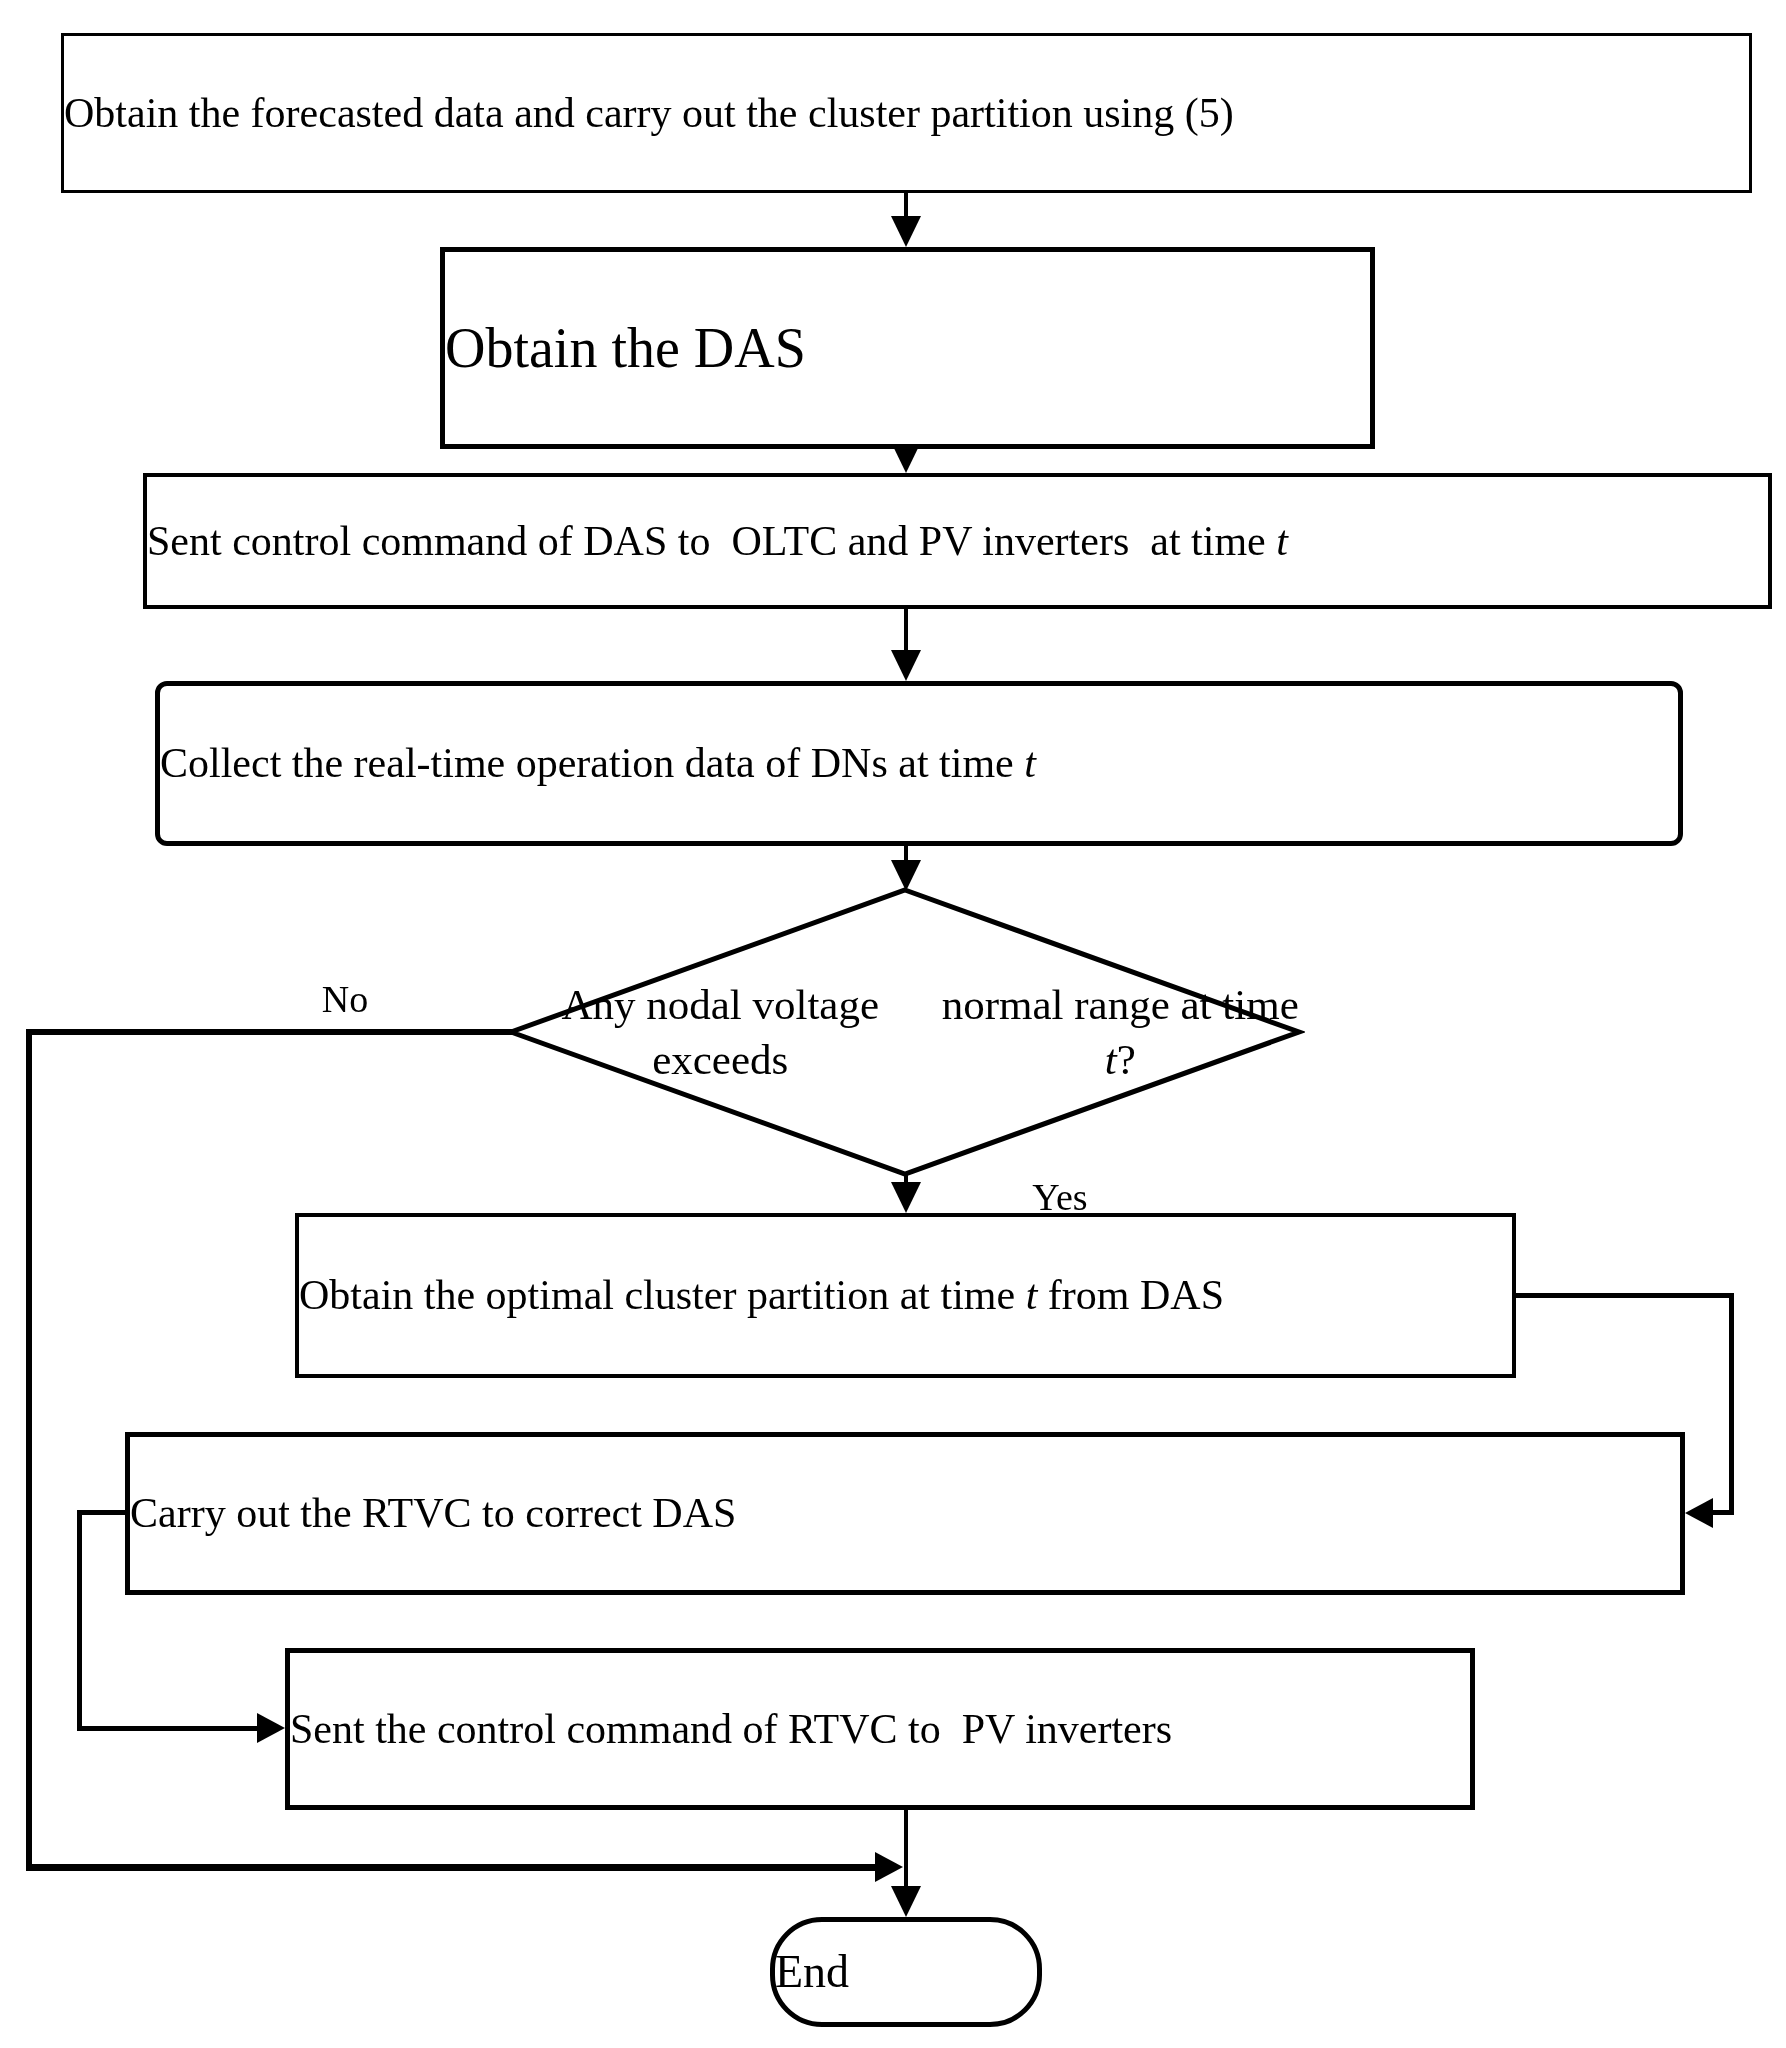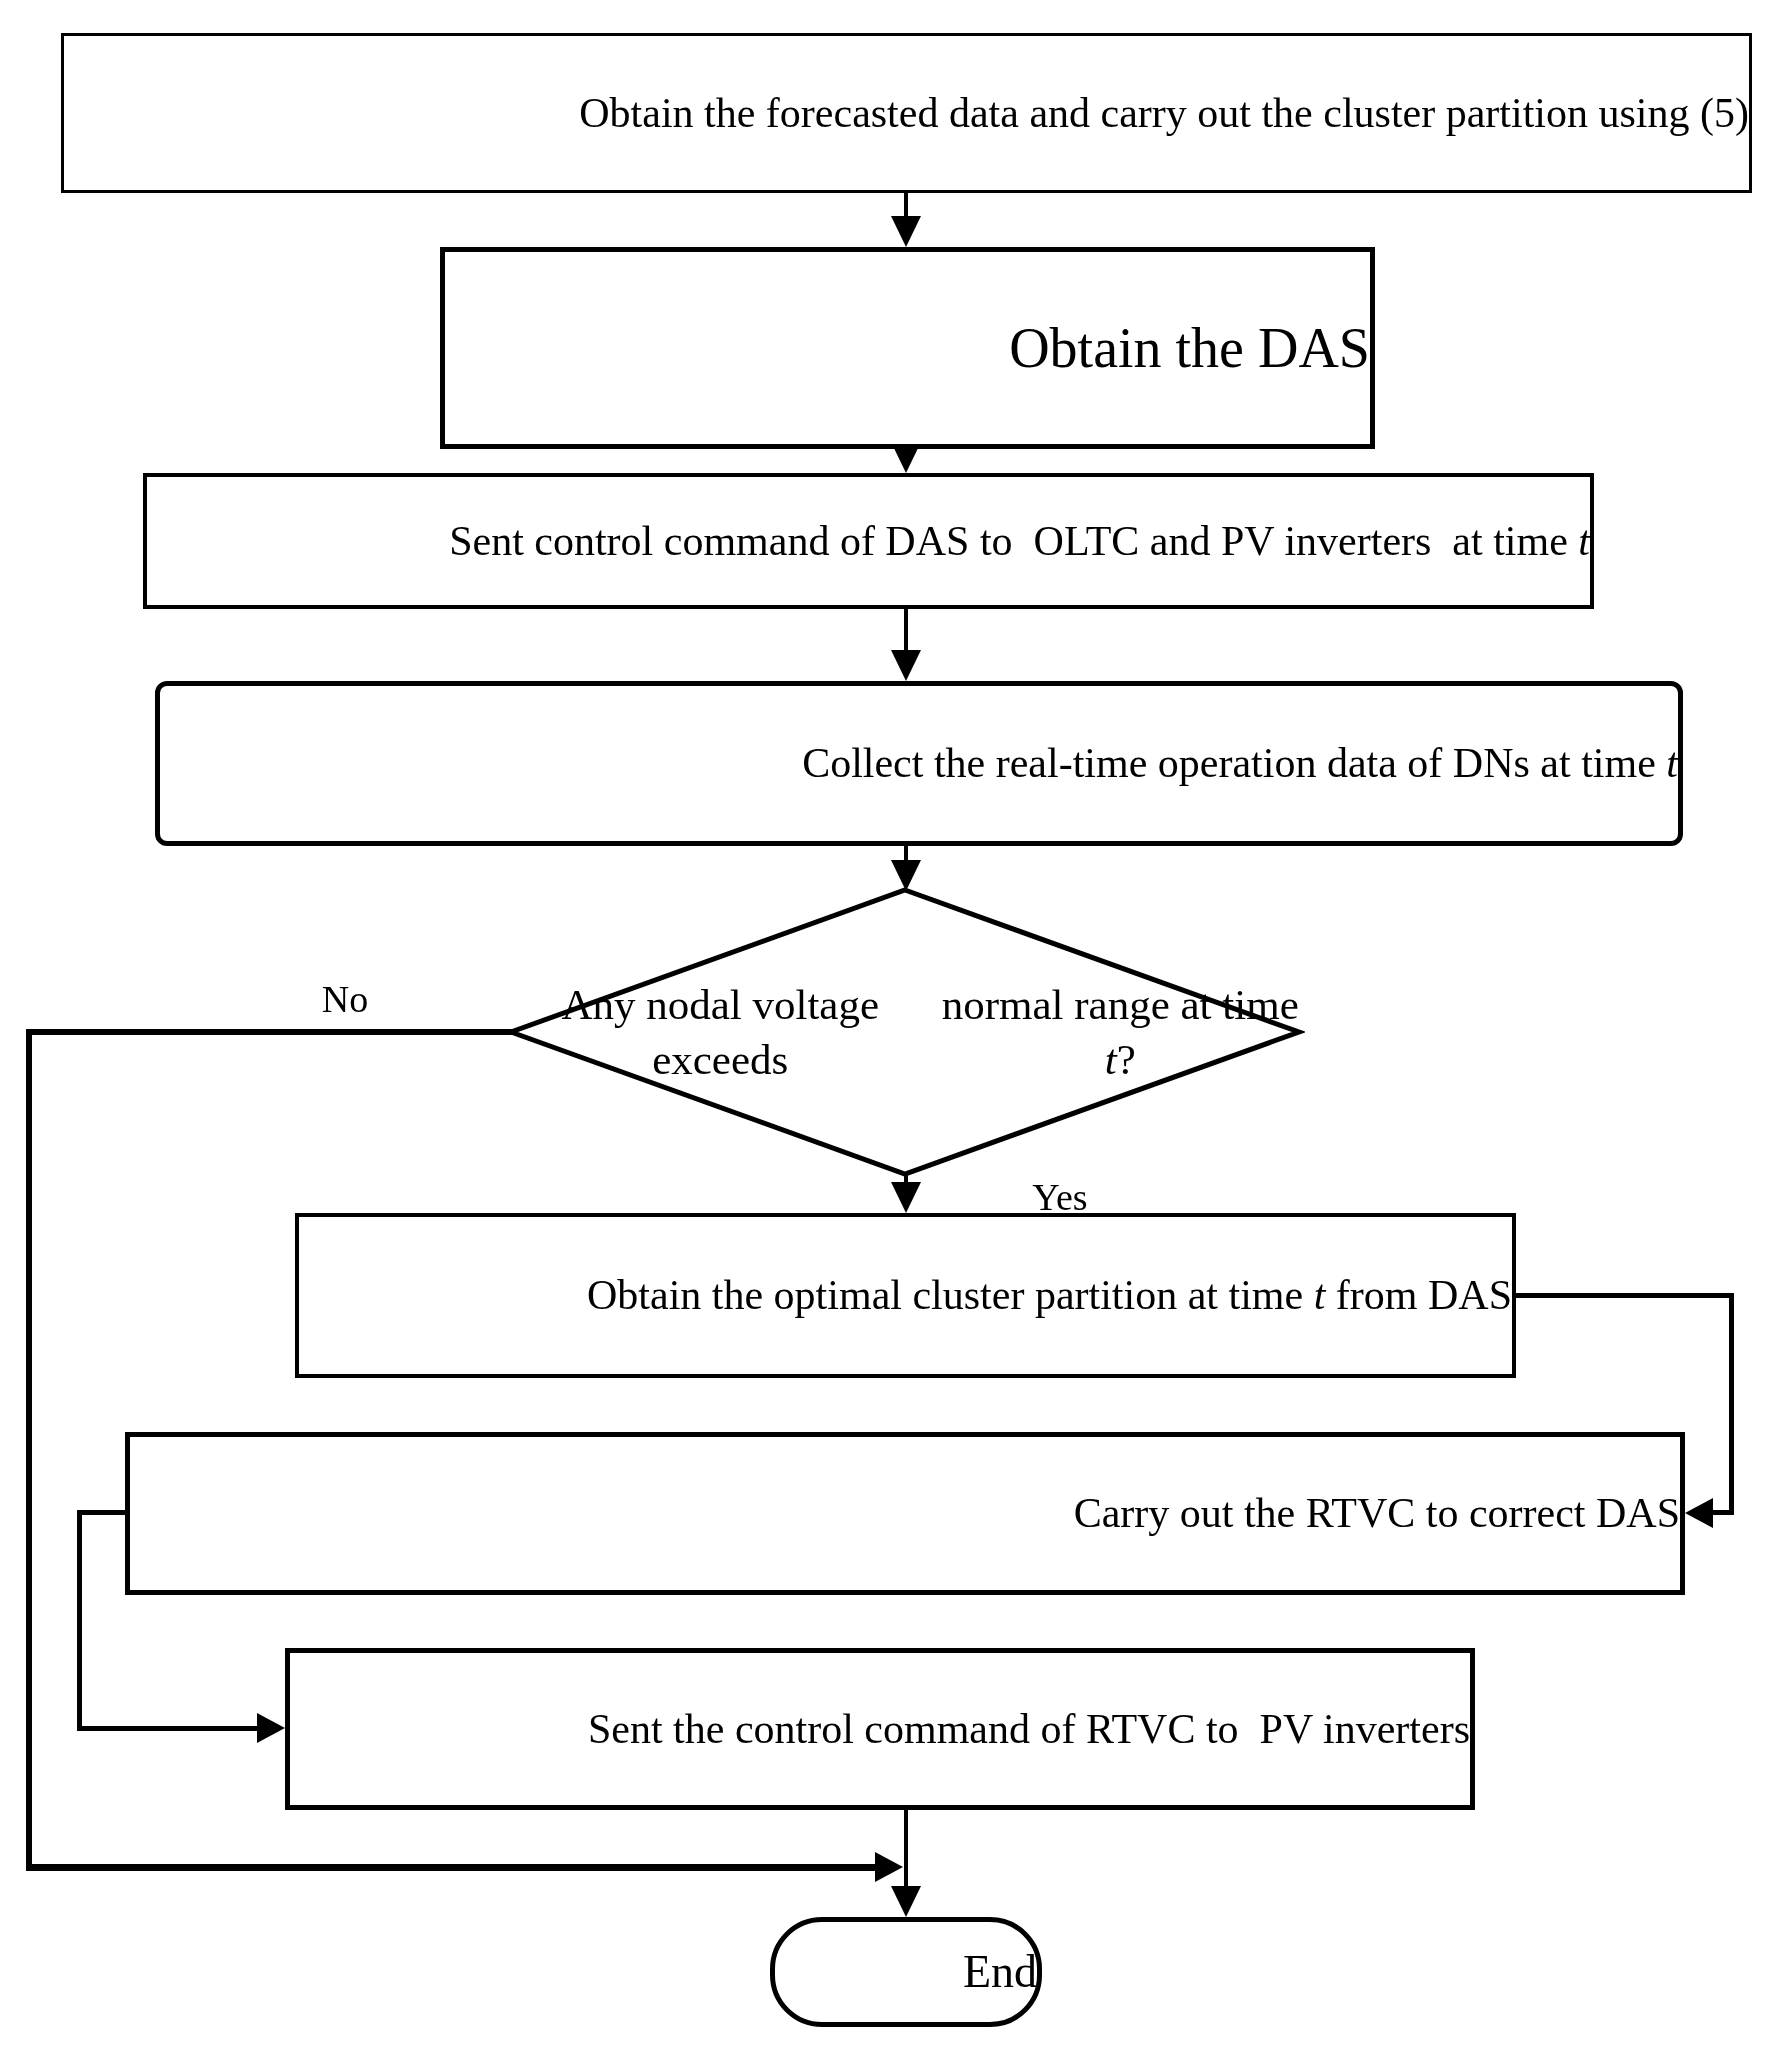--- a/index.html
+++ b/index.html
@@ -16,32 +16,32 @@
     color: #000000;
     overflow: hidden;
   }
   
   .node {
     position: absolute;
     background: #ffffff;
     border: 4px solid #000000;
     display: flex;
     align-items: center;
-    justify-content: flex-end;
+    justify-content: flex-start;
     text-align: center;
     box-sizing: border-box;
     font-size: 42px;
     line-height: 1.25;
   }
   .lbl { white-space: pre-wrap; }
   .lbl .it { font-style: italic; }
 
   #box1 { left: 61px;  top: 33px;   width: 1691px; height: 160px; border-width: 3px; }
   #box2 { left: 440px; top: 247px;  width: 935px;  height: 202px; border-width: 5px; font-size: 56px; }
-  #box3 { left: 143px; top: 473px;  width: 1451px; height: 136px; border-width: 4px; }
+  #box3 { left: 143px; top: 473px;  width: 1629px; height: 136px; border-width: 4px; }
   #box4 { left: 155px; top: 681px;  width: 1528px; height: 165px; border-width: 5px; border-radius: 12px; }
   #box5 { left: 295px; top: 1213px; width: 1221px; height: 165px; border-width: 4px; }
   #box6 { left: 125px; top: 1432px; width: 1560px; height: 163px; border-width: 5px; }
   #box7 { left: 285px; top: 1648px; width: 1190px; height: 162px; border-width: 5px; }
   #end  { left: 770px; top: 1917px; width: 272px;  height: 110px; border-width: 5px;
           border-radius: 52px; font-size: 46px; }
 
   
   .diamond-wrap { position: absolute; left: 505px; top: 884px; width: 800px; height: 296px; }
   .diamond-wrap svg { display: block; }

